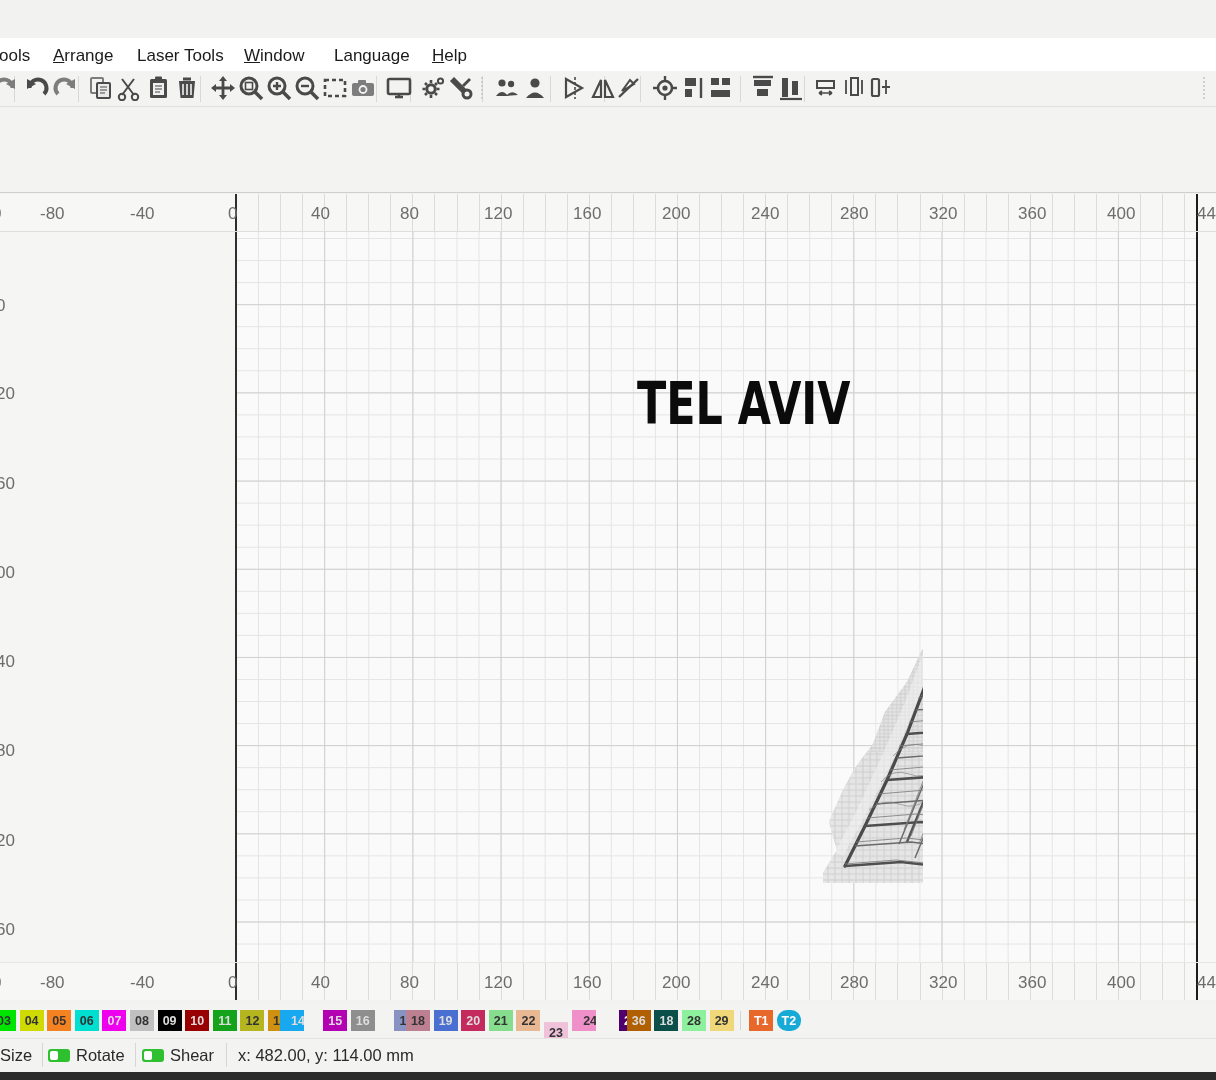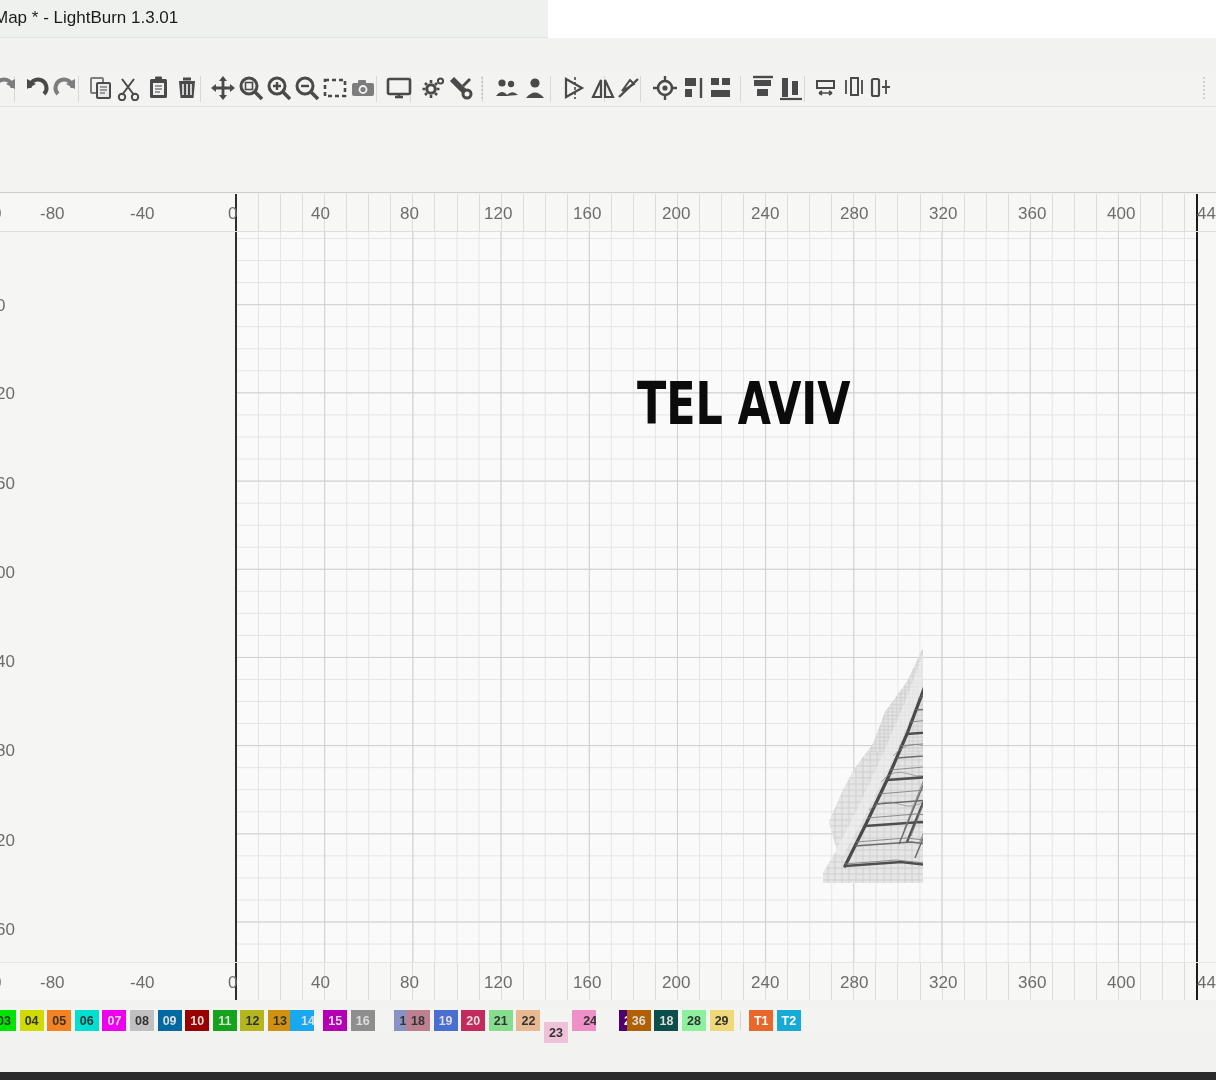--- a/index.html
+++ b/index.html
@@ -268,25 +268,29 @@
   .bottomstrip {
     position: absolute; left: 0; top: 1072px; width: 1216px; height: 8px;
     background: #2b2b2b;
   }
 </style>
 </head>
 <body>
 
 <div id="app">
 
-  <div class="titlebar">
-    <div class="tbright"></div>
-    <div class="title">Map * - LightBurn 1.3.01</div>
-  </div>
-
+
+  <div class="menubar" id="menubar">
+      <div class="menuitem" style="left: -4px;">ools</div>
+      <div class="menuitem" style="left: 50px;"><u>A</u>rrange</div>
+      <div class="menuitem" style="left: 134px;">Laser Tools</div>
+      <div class="menuitem" style="left: 241px;"><u>W</u>indow</div>
+      <div class="menuitem" style="left: 331px;">Language</div>
+      <div class="menuitem" style="left: 429px;"><u>H</u>elp</div>
+    </div>
 
   <div class="toolbar" id="toolbar">
       <div class="tb-sep" style="left: 14px;"></div>
       <div class="tb-sep" style="left: 78px;"></div>
       <div class="tb-sep" style="left: 200px;"></div>
       <div class="tb-sep" style="left: 376px;"></div>
       <div class="tb-sep" style="left: 410px;"></div>
       <div class="tb-sep" style="left: 482px;"></div>
       <div class="tb-sep" style="left: 550px;"></div>
       <div class="tb-sep" style="left: 604px;"></div>
@@ -895,41 +899,57 @@
       <div class="vtick" style="top: 726px;">60</div>
     </div>
 
   <div class="palette" id="palette">
       <div class="swatch" style="left: -8px; background: rgb(0, 229, 0); color: rgb(51, 51, 51);">03</div>
       <div class="swatch" style="left: 19.6px; background: rgb(207, 219, 0); color: rgb(51, 51, 51);">04</div>
       <div class="swatch" style="left: 47.2px; background: rgb(245, 130, 32); color: rgb(51, 51, 51);">05</div>
       <div class="swatch" style="left: 74.8px; background: rgb(0, 224, 208); color: rgb(51, 51, 51);">06</div>
       <div class="swatch" style="left: 102.4px; background: rgb(238, 0, 238); color: rgb(221, 221, 221);">07</div>
       <div class="swatch" style="left: 130px; background: rgb(192, 192, 192); color: rgb(51, 51, 51);">08</div>
-      <div class="swatch" style="left: 157.6px; background: #0369a1; color: rgb(221, 221, 221);">09</div>
+      <div class="swatch" style="left: 157.6px; background: #000000; color: rgb(221, 221, 221);">09</div>
       <div class="swatch" style="left: 185.2px; background: rgb(153, 0, 0); color: rgb(221, 221, 221);">10</div>
       <div class="swatch" style="left: 212.8px; background: rgb(21, 163, 27); color: rgb(221, 221, 221);">11</div>
       <div class="swatch" style="left: 240.4px; background: rgb(181, 181, 32); color: rgb(51, 51, 51);">12</div>
       <div class="swatch" style="left: 268px; background: rgb(208, 144, 16); color: rgb(51, 51, 51);">13</div>
-      <div class="swatch" style="left: 290px; background: rgb(24, 168, 239); color: rgb(221, 221, 221); padding-left: 12px;">14</div>
+      <div class="swatch" style="left: 280px; background: rgb(24, 168, 239); color: rgb(221, 221, 221); padding-left: 12px;">14</div>
       <div class="swatch" style="left: 323.2px; background: rgb(179, 0, 179); color: rgb(221, 221, 221);">15</div>
       <div class="swatch" style="left: 350.8px; background: rgb(142, 142, 142); color: rgb(221, 221, 221);">16</div>
       <div class="swatch" style="left: 378.4px; background: rgb(136, 147, 196); color: rgb(51, 51, 51); margin-left: 16px;">17</div>
       <div class="swatch" style="left: 406px; background: rgb(188, 128, 144); color: rgb(51, 51, 51);">18</div>
       <div class="swatch" style="left: 433.6px; background: rgb(74, 111, 208); color: rgb(221, 221, 221);">19</div>
       <div class="swatch" style="left: 461.2px; background: rgb(196, 42, 94); color: rgb(221, 221, 221);">20</div>
       <div class="swatch" style="left: 488.8px; background: rgb(134, 221, 142); color: rgb(51, 51, 51);">21</div>
       <div class="swatch" style="left: 516.4px; background: rgb(232, 184, 147); color: rgb(51, 51, 51);">22</div>
       <div class="swatch" style="left: 544px; background: rgb(240, 194, 218); color: rgb(51, 51, 51); margin-top: 12px;">23</div>
       <div class="swatch" style="left: 571.6px; background: rgb(240, 144, 200); color: rgb(51, 51, 51); padding-left: 13px;">24</div>
       <div class="swatch" style="left: 619px; background: rgb(80, 0, 110); color: #ffffff;">25</div>
       <div class="swatch" style="left: 626.8px; background: rgb(176, 96, 0); color: rgb(221, 221, 221);">36</div>
       <div class="swatch" style="left: 654.4px; background: rgb(10, 79, 74); color: rgb(221, 221, 221);">18</div>
       <div class="swatch" style="left: 682px; background: rgb(140, 240, 156); color: rgb(51, 51, 51);">28</div>
       <div class="swatch" style="left: 709.6px; background: rgb(240, 216, 120); color: rgb(51, 51, 51);">29</div>
       <div class="palsep" style="left: 740.2px;"></div>
       <div class="swatch" style="left: 749.2px; background: rgb(232, 103, 42); color: rgb(255, 255, 255);">T1</div>
-      <div class="swatch" style="left: 776.8px; background: rgb(24, 170, 214); color: rgb(255, 255, 255);">T2</div>
-    </div>
-
+      <div class="swatch" style="left: 776.8px; background: rgb(24, 170, 214); color: rgb(255, 255, 255); border-radius: 10px;">T2</div>
+    </div>
+
+  <div class="statusbar">
+    <div class="sb-item" style="left:0px;">Size</div>
+    <div class="sb-sep" style="left:42px;"></div>
+    <div class="gtgl" style="left:48px;">
+        <div class="sw"></div>
+      </div>
+    <div class="sb-item" style="left:76px;">Rotate</div>
+    <div class="sb-sep" style="left:135px;"></div>
+    <div class="gtgl" style="left:142px;">
+        <div class="sw"></div>
+      </div>
+    <div class="sb-item" style="left:170px;">Shear</div>
+    <div class="sb-sep" style="left:226px;"></div>
+    <div class="sb-item" style="left:238px;">x: 482.00, y: 114.00 mm</div>
+
+  </div>
 
   <div class="bottomstrip"></div>
 </div>
 
 </body></html>

